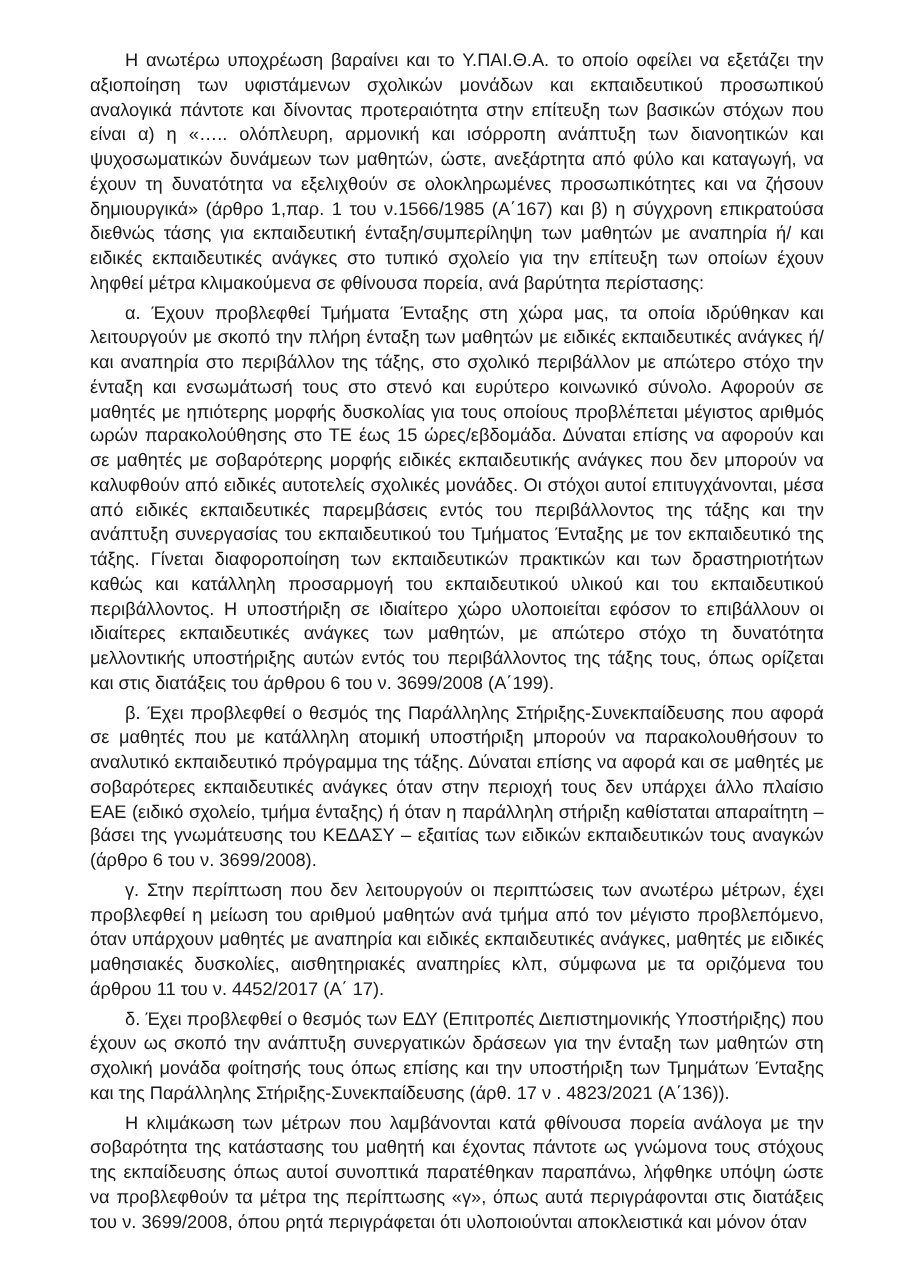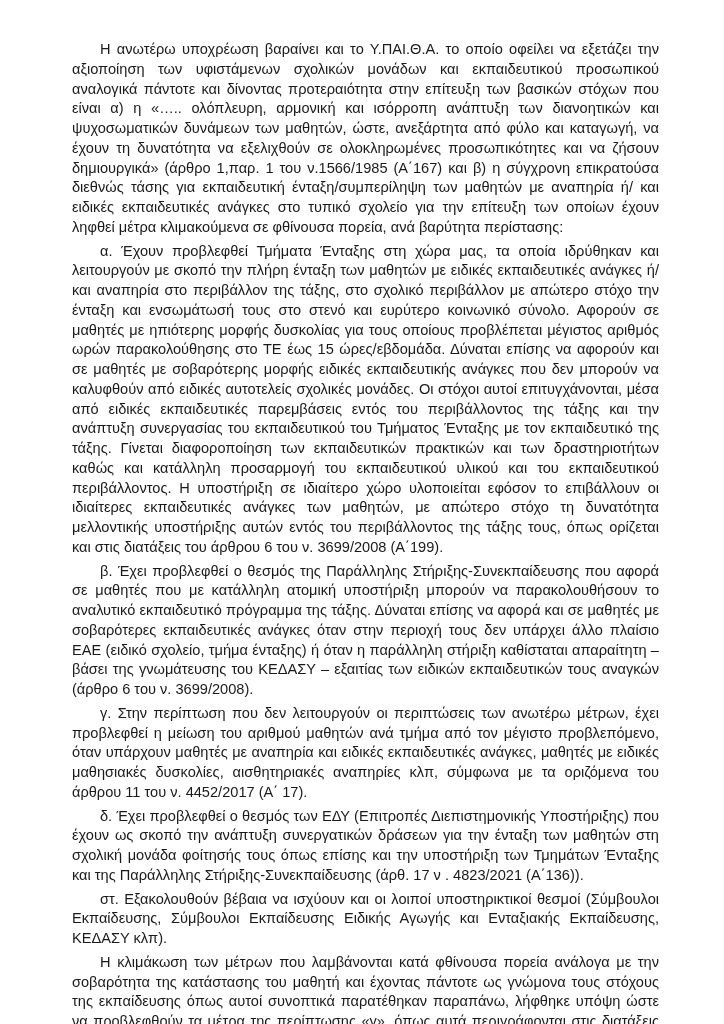--- a/index.html
+++ b/index.html
@@ -32,15 +32,14 @@
 </style>
 </head>
 <body>
 
 <div class="page">
   <p class="para">Η ανωτέρω υποχρέωση βαραίνει και το Υ.ΠΑΙ.Θ.Α. το οποίο οφείλει να εξετάζει την αξιοποίηση των υφιστάμενων σχολικών μονάδων και εκπαιδευτικού προσωπικού αναλογικά πάντοτε και δίνοντας προτεραιότητα στην επίτευξη των βασικών στόχων που είναι α) η «….. ολόπλευρη, αρμονική και ισόρροπη ανάπτυξη των διανοητικών και ψυχοσωματικών δυνάμεων των μαθητών, ώστε, ανεξάρτητα από φύλο και καταγωγή, να έχουν τη δυνατότητα να εξελιχθούν σε ολοκληρωμένες προσωπικότητες και να ζήσουν δημιουργικά» (άρθρο 1,παρ. 1 του ν.1566/1985 (Α΄167) και β) η σύγχρονη επικρατούσα διεθνώς τάσης για εκπαιδευτική ένταξη/συμπερίληψη των μαθητών με αναπηρία ή/ και ειδικές εκπαιδευτικές ανάγκες στο τυπικό σχολείο για την επίτευξη των οποίων έχουν ληφθεί μέτρα κλιμακούμενα  σε φθίνουσα πορεία, ανά βαρύτητα περίστασης:</p>
   <p class="para">α. Έχουν προβλεφθεί Τμήματα Ένταξης στη χώρα μας, τα οποία ιδρύθηκαν και λειτουργούν με σκοπό την πλήρη ένταξη των μαθητών με ειδικές εκπαιδευτικές ανάγκες ή/και αναπηρία στο περιβάλλον της τάξης, στο σχολικό περιβάλλον με απώτερο στόχο την ένταξη και ενσωμάτωσή τους στο στενό και ευρύτερο κοινωνικό σύνολο. Αφορούν σε μαθητές με ηπιότερης μορφής δυσκολίας για τους οποίους προβλέπεται μέγιστος αριθμός ωρών παρακολούθησης στο ΤΕ έως 15 ώρες/εβδομάδα. Δύναται επίσης να αφορούν και σε μαθητές με σοβαρότερης μορφής ειδικές εκπαιδευτικής ανάγκες που δεν μπορούν να καλυφθούν από ειδικές αυτοτελείς σχολικές μονάδες. Οι στόχοι αυτοί επιτυγχάνονται, μέσα από ειδικές εκπαιδευτικές παρεμβάσεις εντός του περιβάλλοντος της τάξης και την ανάπτυξη συνεργασίας του εκπαιδευτικού του Τμήματος Ένταξης με τον εκπαιδευτικό της τάξης. Γίνεται διαφοροποίηση των εκπαιδευτικών πρακτικών και των δραστηριοτήτων καθώς και κατάλληλη προσαρμογή του εκπαιδευτικού υλικού και του εκπαιδευτικού περιβάλλοντος. Η υποστήριξη σε ιδιαίτερο χώρο υλοποιείται εφόσον το επιβάλλουν οι ιδιαίτερες εκπαιδευτικές ανάγκες των μαθητών, με απώτερο στόχο τη δυνατότητα μελλοντικής υποστήριξης αυτών εντός του περιβάλλοντος της τάξης τους, όπως ορίζεται και στις διατάξεις του άρθρου 6 του ν. 3699/2008 (Α΄199).</p>
   <p class="para">β. Έχει προβλεφθεί ο θεσμός της Παράλληλης Στήριξης-Συνεκπαίδευσης που αφορά σε μαθητές που με κατάλληλη ατομική υποστήριξη μπορούν να παρακολουθήσουν το αναλυτικό εκπαιδευτικό πρόγραμμα της τάξης. Δύναται επίσης να αφορά και  σε μαθητές με σοβαρότερες εκπαιδευτικές ανάγκες όταν στην περιοχή τους δεν υπάρχει άλλο πλαίσιο ΕΑΕ (ειδικό σχολείο, τμήμα ένταξης) ή όταν η παράλληλη στήριξη καθίσταται απαραίτητη – βάσει της γνωμάτευσης του ΚΕΔΑΣΥ – εξαιτίας των ειδικών εκπαιδευτικών τους αναγκών (άρθρο 6 του ν. 3699/2008).</p>
   <p class="para">γ. Στην περίπτωση που δεν λειτουργούν οι περιπτώσεις των ανωτέρω μέτρων, έχει προβλεφθεί η μείωση του αριθμού μαθητών ανά τμήμα από τον μέγιστο προβλεπόμενο, όταν υπάρχουν μαθητές με αναπηρία και ειδικές εκπαιδευτικές ανάγκες, μαθητές με ειδικές μαθησιακές δυσκολίες, αισθητηριακές αναπηρίες κλπ, σύμφωνα με τα οριζόμενα του άρθρου 11 του ν. 4452/2017 (Α΄ 17).</p>
   <p class="para">δ. Έχει προβλεφθεί ο θεσμός των ΕΔΥ (Επιτροπές Διεπιστημονικής Υποστήριξης) που έχουν ως σκοπό την ανάπτυξη συνεργατικών δράσεων για την ένταξη των μαθητών στη σχολική μονάδα φοίτησής τους όπως επίσης και την υποστήριξη των Τμημάτων Ένταξης και της Παράλληλης Στήριξης-Συνεκπαίδευσης (άρθ. 17 ν . 4823/2021 (Α΄136)).</p>
-  <p class="para">στ. Εξακολουθούν βέβαια να ισχύουν και οι λοιποί υποστηρικτικοί θεσμοί (Σύμβουλοι Εκπαίδευσης, Σύμβουλοι Εκπαίδευσης Ειδικής Αγωγής και Ενταξιακής Εκπαίδευσης, ΚΕΔΑΣΥ κλπ).</p>
   <p class="para">Η κλιμάκωση των μέτρων που λαμβάνονται κατά φθίνουσα πορεία ανάλογα με την σοβαρότητα της κατάστασης του μαθητή και έχοντας πάντοτε ως γνώμονα τους στόχους της εκπαίδευσης όπως αυτοί συνοπτικά παρατέθηκαν παραπάνω, λήφθηκε υπόψη ώστε να προβλεφθούν τα μέτρα της περίπτωσης «γ»,  όπως αυτά  περιγράφονται στις διατάξεις του ν. 3699/2008, όπου ρητά περιγράφεται ότι υλοποιούνται αποκλειστικά και μόνον όταν</p>
 </div>
 
 </body></html>

